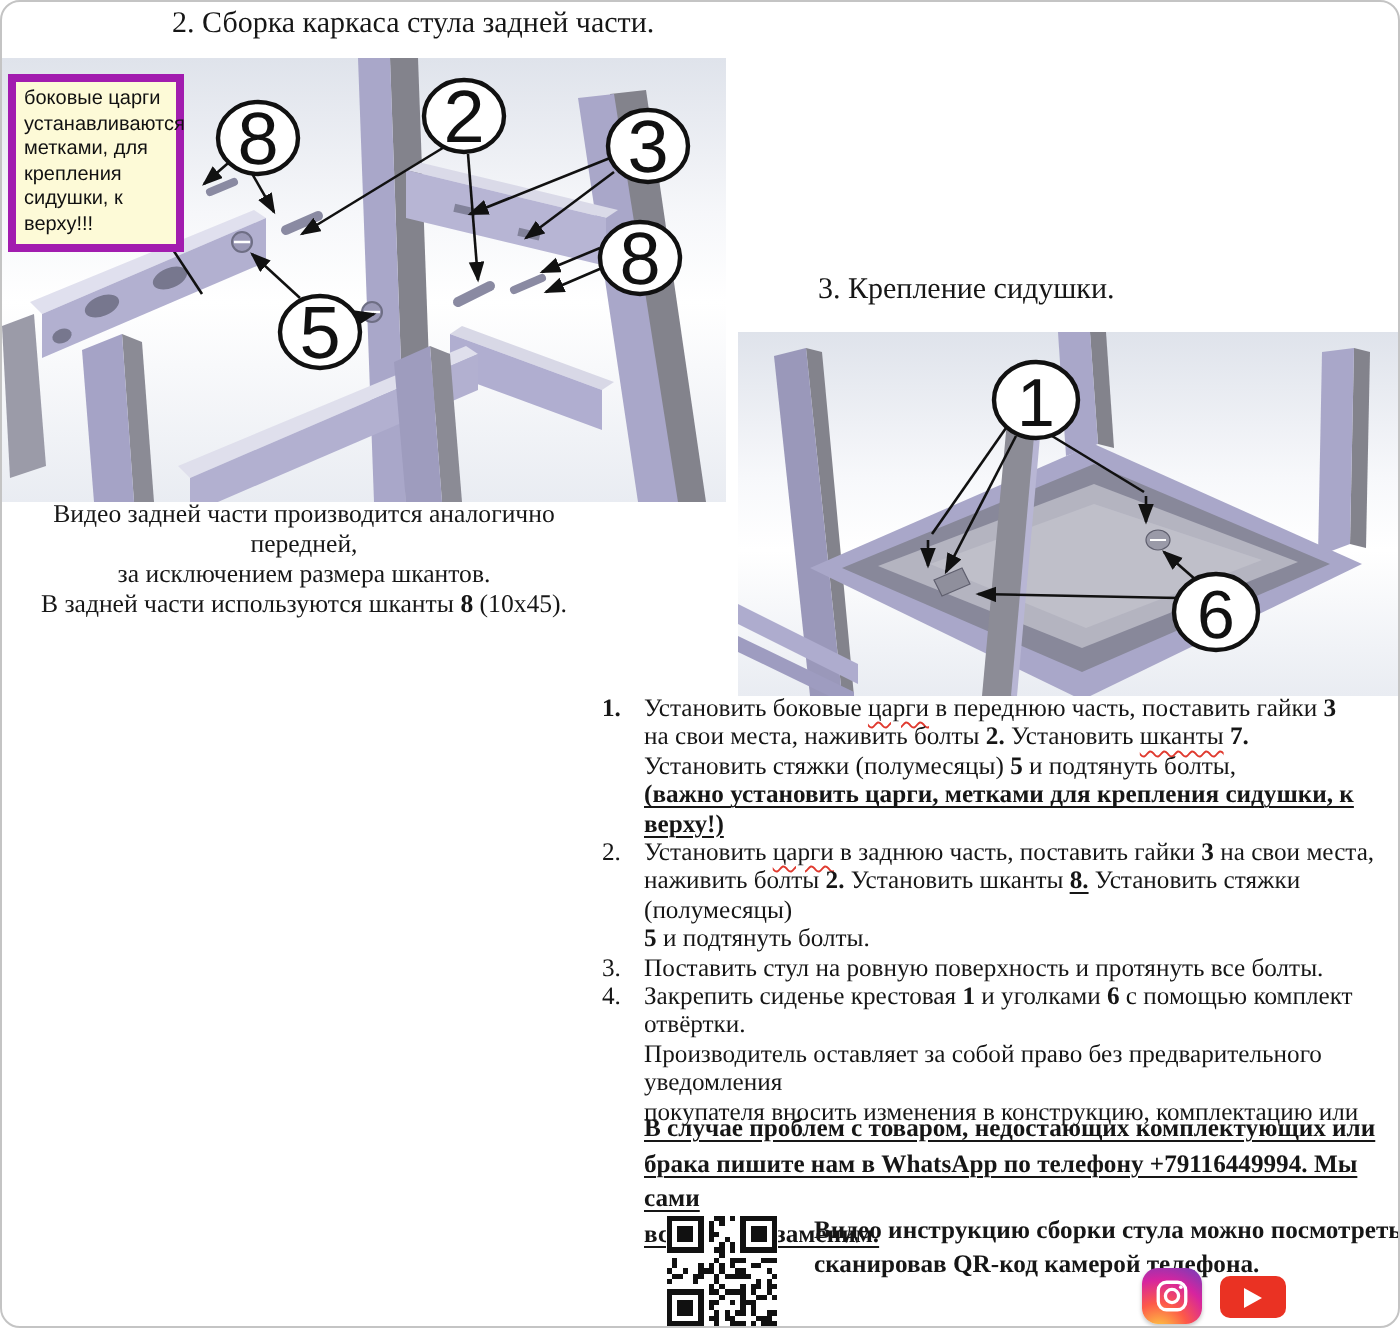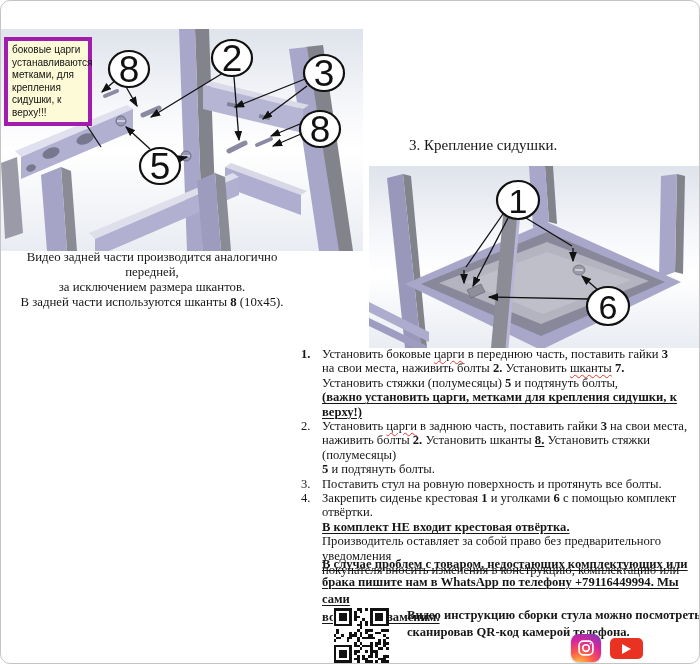--- a/index.html
+++ b/index.html
@@ -42,20 +42,21 @@
   .yt .tri{width:0;height:0;border-left:9px solid #fff;border-top:5.5px solid transparent;border-bottom:5.5px solid transparent;}
   .callout ellipse{fill:#fff;stroke:#111;stroke-width:2.2px;}
   .callout text{font-family:"Liberation Sans",sans-serif;fill:#111;text-anchor:middle;}
   .lead{stroke:#111;stroke-width:1.3px;fill:none;}
 </style>
 </head>
 <body>
 
 <div class="page">
 
+  <div class="title t2">2.  Сборка каркаса стула задней части.</div>
 
   <svg class="diag diagL" width="362" height="222" viewBox="0 0 362 222">
     <defs>
       <linearGradient id="bgL" x1="0" y1="0" x2="0" y2="1">
         <stop offset="0" stop-color="#dfe3eb"></stop>
           <stop offset="0.35" stop-color="#f6f7fa"></stop>
         <stop offset="0.55" stop-color="#ffffff"></stop>
           <stop offset="1" stop-color="#e9ecf2"></stop>
       </linearGradient>
       <marker id="ah" markerWidth="9" markerHeight="8" refX="7" refY="3" orient="auto">
@@ -223,21 +224,20 @@
     <div class="row">
       <span class="num">3.</span>
       <div class="body">
           <p><span>Поставить стул на ровную поверхность и протянуть все болты.</span></p>
         </div>
     </div>
     <div class="row">
       <span class="num">4.</span>
       <div class="body">
         <p><span>Закрепить сиденье крестовая </span><span class="b">1</span><span> и уголками </span><span class="b">6</span><span> с помощью комплект</span><br><span>отвёртки.</span></p>
-        <p><span class="bu">В комплект НЕ входит крестовая отвёртка.</span></p>
         <p><span>Производитель оставляет за собой право без предварительного уведомления</span><br><span>покупателя вносить изменения в конструкцию, комплектацию или</span><br></p>
       </div>
     </div>
   </div>
 
   <div class="whatsapp"><span class="bu">В случае проблем с товаром, недостающих комплектующих или</span><br><span class="bu">брака пишите нам в WhatsApp по телефону +79116449994. Мы сами</span><br><span class="bu">всё быстро заменим.</span></div>
 
   <div class="videorow">
     <div class="qr">
       <svg id="qr-svg" viewBox="0 0 21 21" fill="#111" shape-rendering="crispEdges">

